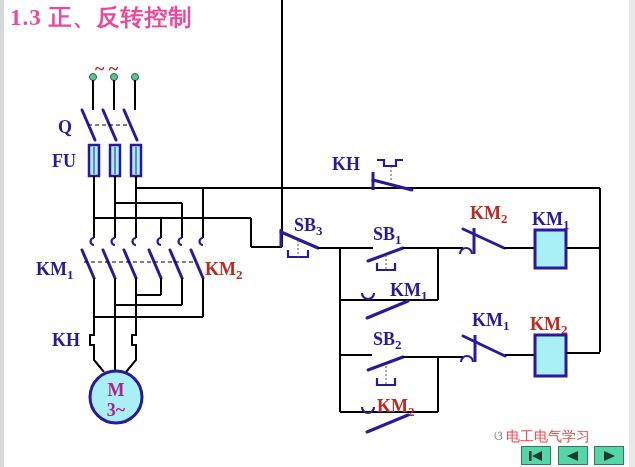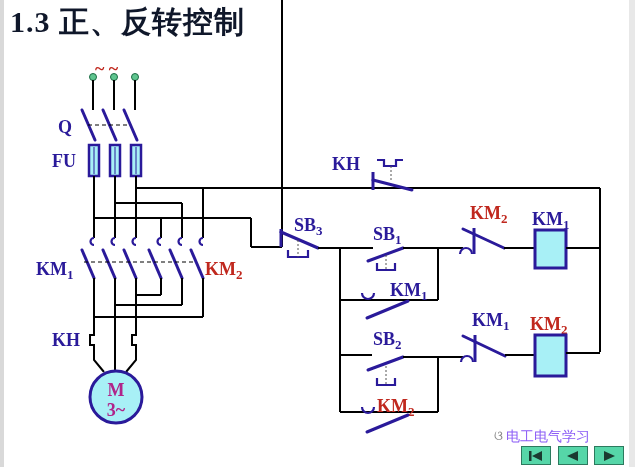--- a/index.html
+++ b/index.html
@@ -1,33 +1,33 @@
 <!DOCTYPE html>
 <html><head>
 <meta charset="utf-8">
 <style>
   html, body { margin:0; padding:0; }
   body { width:635px; height:467px; background:#ffffff; position:relative; overflow:hidden;
          font-family:"Liberation Serif", serif; }
   .left-edge { position:absolute; left:0; top:0; width:4px; height:467px; background:#d9d9d9; }
   .right-edge { position:absolute; right:0; top:0; width:6px; height:467px; background:#e8e8e8; }
-  .title { position:absolute; left:10px; top:2px; font-size:30px; font-weight:bold; color:#0f172a;
+  .title { position:absolute; left:10px; top:2px; font-size:23px; font-weight:bold; color:#ec4899;
            font-family:"Liberation Serif", serif; letter-spacing:1px;text-align:right; }
   svg.circuit { position:absolute; left:0; top:0; }
   .lbl { font-family:"Liberation Serif", serif; font-weight:bold; font-size:18px; }
   .blue { fill:#2a1a9a; }
   .red { fill:#c0281e; }
   .magenta { fill:#b0248a; }
   .wire { stroke:#000; stroke-width:2; fill:none; }
   .blade { stroke:#2a1a9a; stroke-width:3; fill:none; stroke-linecap:round; }
   .sym { stroke:#2a1a9a; stroke-width:2.2; fill:none; }
   .dash { stroke:#000; stroke-width:1; stroke-dasharray:4,3; fill:none; }
   .coil { fill:#a8f0f6; stroke:#2a1a9a; stroke-width:3; }
   .fuse { fill:#a8f0f6; stroke:#2a1a9a; stroke-width:2.5; }
-  .watermark { position:absolute; left:506px; top:428px; font-size:14px; color:#8b5cf6;
+  .watermark { position:absolute; left:506px; top:428px; font-size:14px; color:#ef4444;
                font-family:"DejaVu Sans", sans-serif; }
   .wm-icon { position:absolute; left:494px; top:428px; font-size:13px; color:#888; font-family:"DejaVu Sans", sans-serif; }
   .nav { position:absolute; top:446px; width:28px; height:17px; background:#56d6a8; border:1px solid #2c7a5e;
          display:flex; align-items:center; justify-content:center; cursor:pointer; }
   .nav svg { display:block; }
 </style>
 </head>
 <body>
 
 <div class="left-edge"></div>

